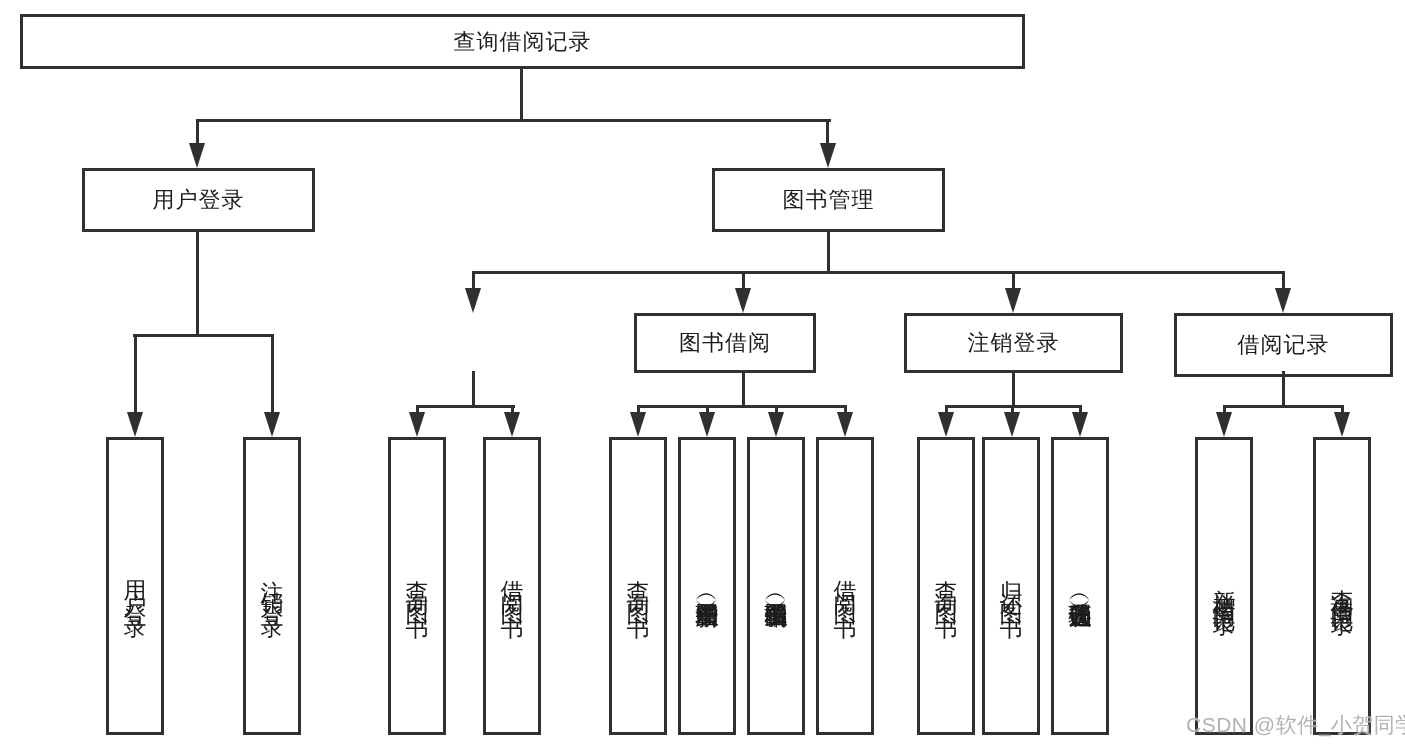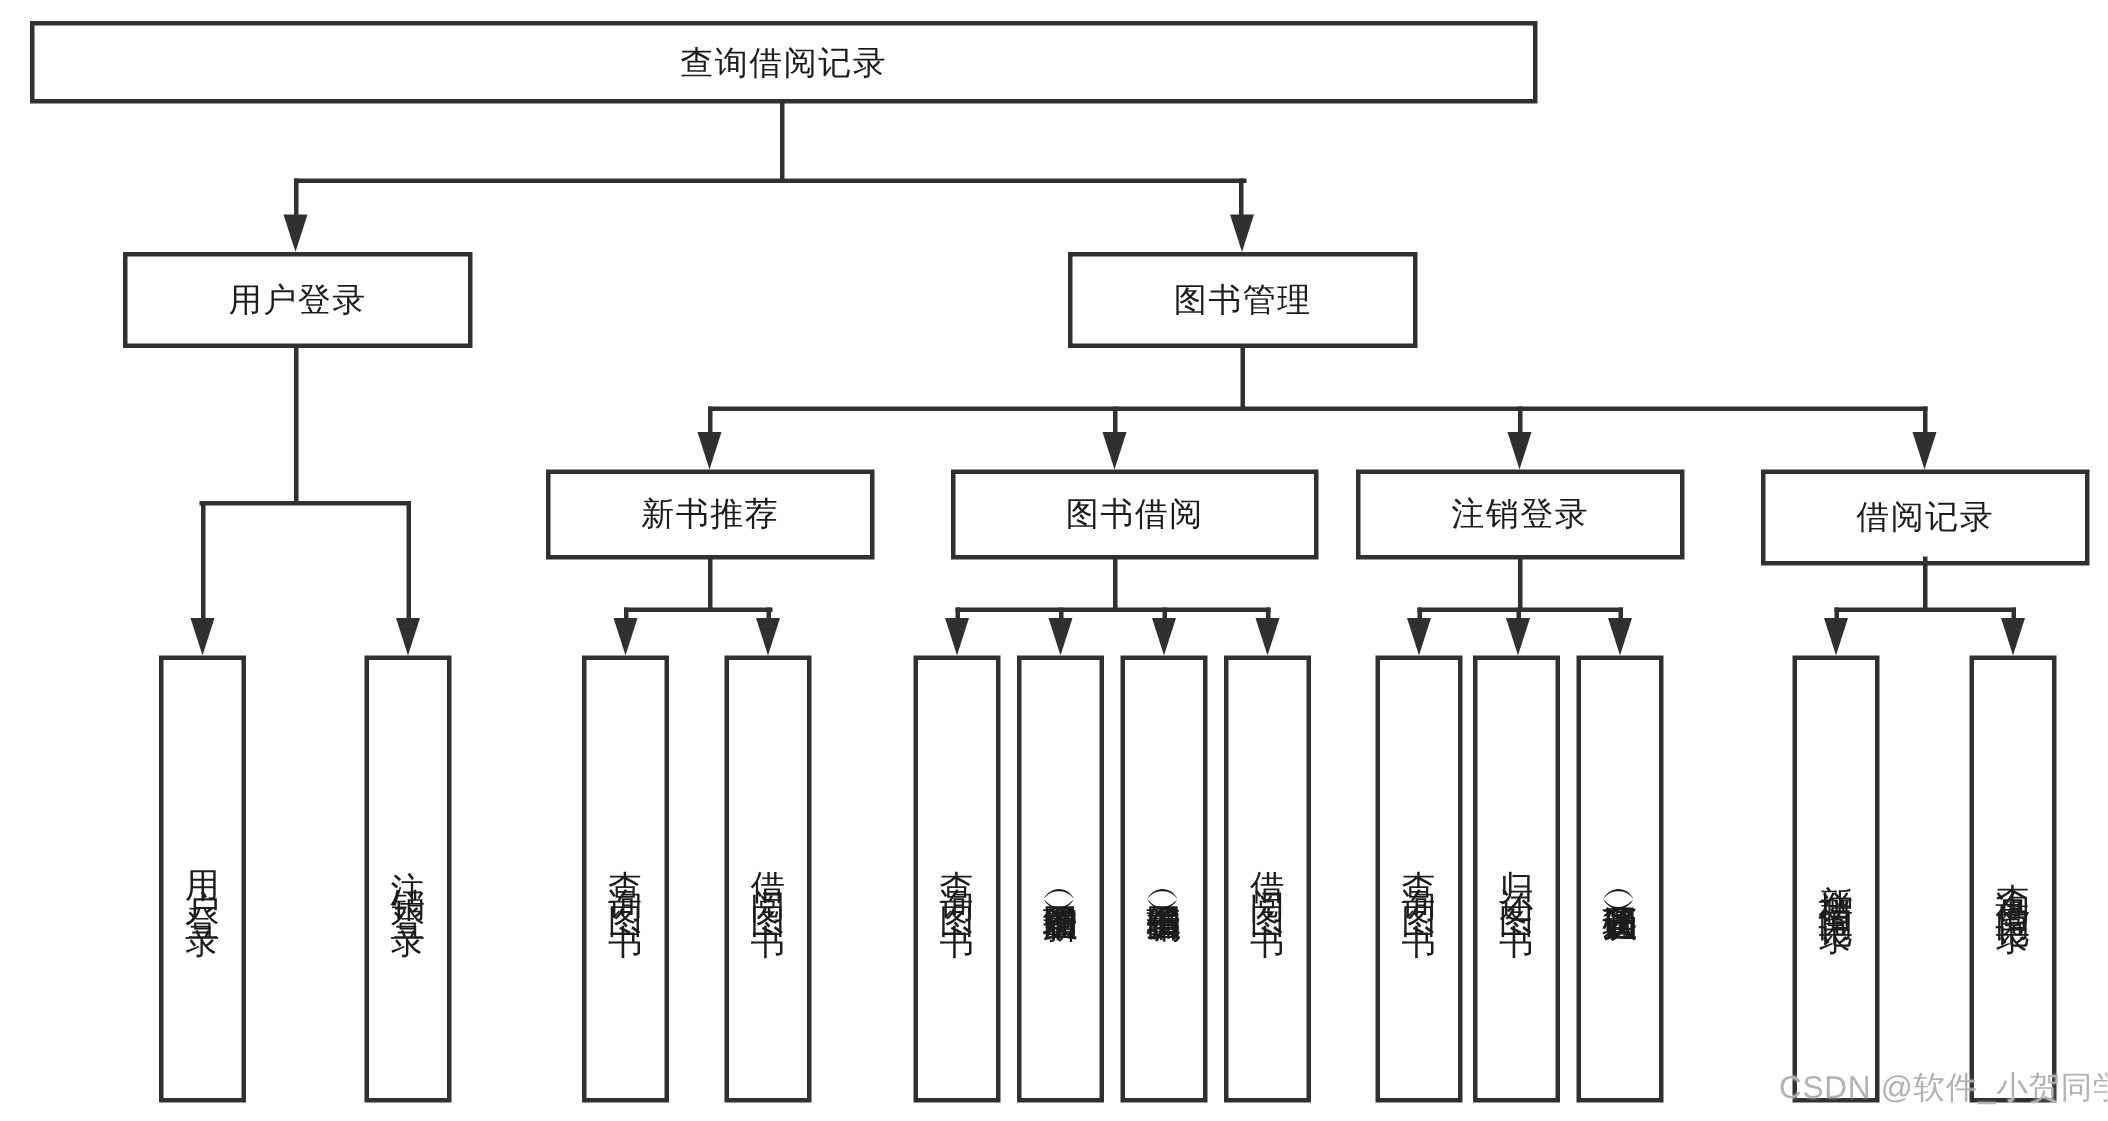--- a/index.html
+++ b/index.html
@@ -90,24 +90,21 @@
   <div class="line" style="left:472px; top:271px; width:813px; height:3px;"></div>
   <div class="line" style="left:472px; top:271px; width:3px; height:20px;"></div>
   <div class="arrow" style="left:465px; top:288px;"></div>
   <div class="line" style="left:742px; top:271px; width:3px; height:20px;"></div>
   <div class="arrow" style="left:735px; top:288px;"></div>
   <div class="line" style="left:1012px; top:271px; width:3px; height:20px;"></div>
   <div class="arrow" style="left:1005px; top:288px;"></div>
   <div class="line" style="left:1282px; top:271px; width:3px; height:20px;"></div>
   <div class="arrow" style="left:1275px; top:288px;"></div>
 
-  <div class="box hbox" style="left:364px; top:313px; width:219px; height:60px;">
-    <span>新书推荐</span>
-  </div>
-  <div class="box hbox" style="left:634px; top:313px; width:245px; height:60px;">
+  <div class="box hbox" style="left:634px; top:313px; width:182px; height:60px;">
     <span>图书借阅</span>
   </div>
   <div class="box hbox" style="left:904px; top:313px; width:219px; height:60px;">
     <span>注销登录</span>
   </div>
   <div class="box hbox" style="left:1174px; top:313px; width:219px; height:64px;">
     <span>借阅记录</span>
   </div>
 
   <div class="line" style="left:472px; top:371px; width:3px; height:36px;"></div>

